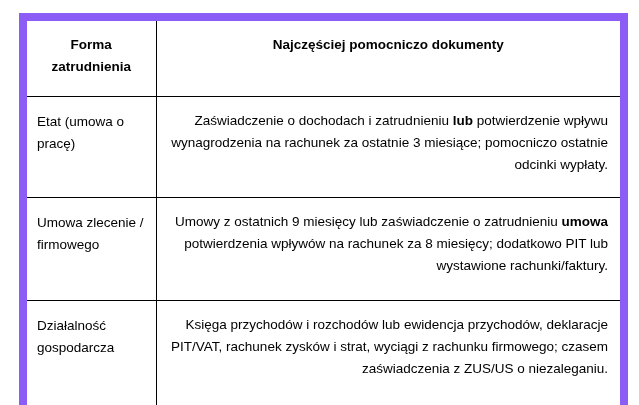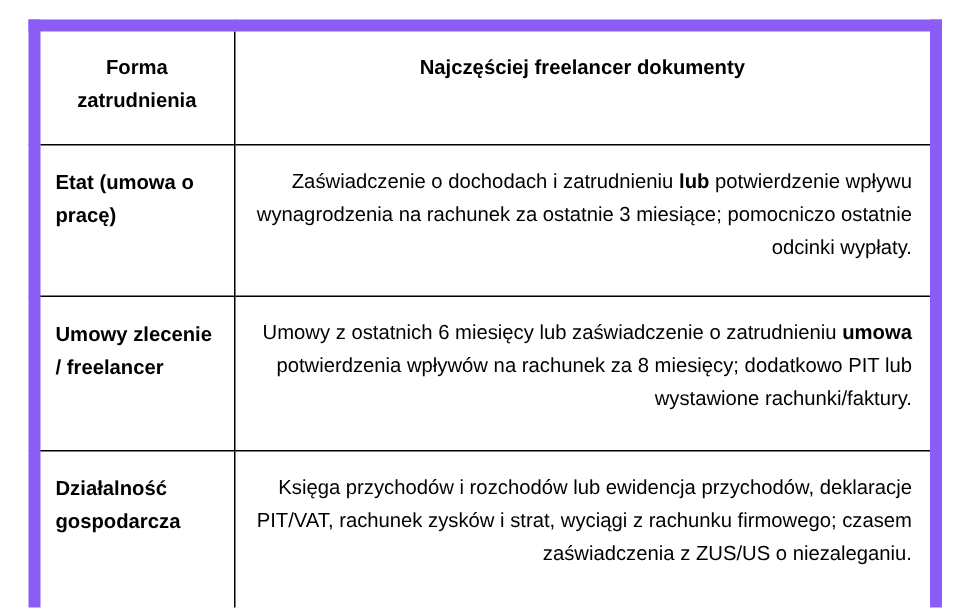--- a/index.html
+++ b/index.html
@@ -37,21 +37,21 @@
   }
   col.col-form { width: 133px; }
   col.col-docs { width: 468px; }
   th.header-cell {
     font-weight: bold;
     text-align: center;
     height: 79px;
     padding: 13px 8px 8px 8px;
   }
   td.form-cell {
-    font-weight: bold;
+    font-weight: normal;
     text-align: left;
     padding: 14px 8px 8px 10px;
   }
   td.docs-cell {
     text-align: right;
     padding: 13px 12px 8px 11px;
   }
   tr.row-0 td { height: 101px; }
   tr.row-1 td { height: 103px; }
   tr.row-2 td { height: 114px; }
@@ -61,31 +61,31 @@
 
 <div class="page">
   <table class="doc-table">
     <colgroup>
       <col class="col-form">
       <col class="col-docs">
     </colgroup>
     <thead>
       <tr>
         <th class="header-cell">Forma zatrudnienia</th>
-        <th class="header-cell">Najczęściej freelancer dokumenty</th>
+        <th class="header-cell">Najczęściej pomocniczo dokumenty</th>
       </tr>
     </thead>
     <tbody>
         <tr class="row-0">
           <td class="form-cell">Etat (umowa o pracę)</td>
           <td class="docs-cell"><span>Zaświadczenie o dochodach i zatrudnieniu </span><b>lub</b><span> potwierdzenie wpływu wynagrodzenia na rachunek za ostatnie 3 miesiące; pomocniczo ostatnie odcinki wypłaty.</span></td>
         </tr>
         <tr class="row-1">
-          <td class="form-cell">Umowy zlecenie / freelancer</td>
-          <td class="docs-cell"><span>Umowy z ostatnich 6 miesięcy lub zaświadczenie o zatrudnieniu </span><b>umowa</b><span> potwierdzenia wpływów na rachunek za 8 miesięcy; dodatkowo PIT lub wystawione rachunki/faktury.</span></td>
+          <td class="form-cell">Umowa zlecenie / firmowego</td>
+          <td class="docs-cell"><span>Umowy z ostatnich 9 miesięcy lub zaświadczenie o zatrudnieniu </span><b>umowa</b><span> potwierdzenia wpływów na rachunek za 8 miesięcy; dodatkowo PIT lub wystawione rachunki/faktury.</span></td>
         </tr>
         <tr class="row-2">
           <td class="form-cell">Działalność gospodarcza</td>
           <td class="docs-cell"><span>Księga przychodów i rozchodów lub ewidencja przychodów, deklaracje PIT/VAT, rachunek zysków i strat, wyciągi z rachunku firmowego; czasem zaświadczenia z ZUS/US o niezaleganiu.</span></td>
         </tr>
       </tbody>
   </table>
 </div>
 
 </body></html>

